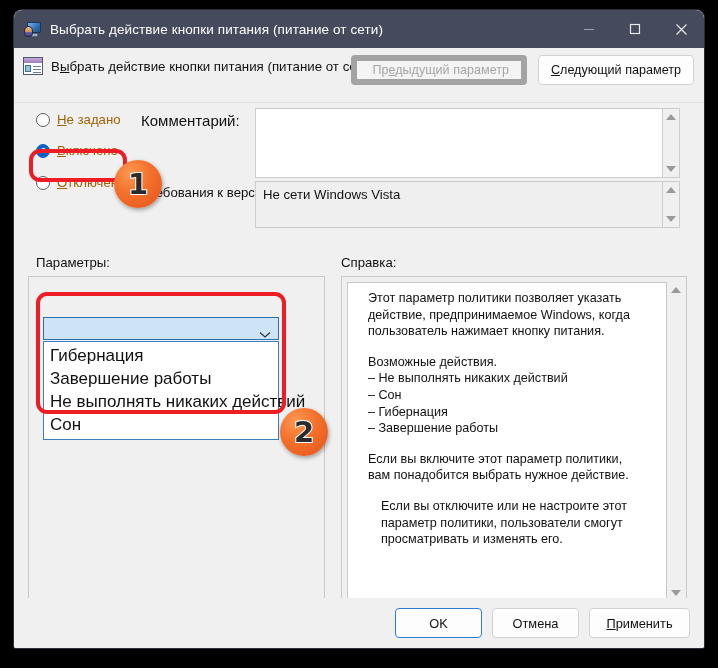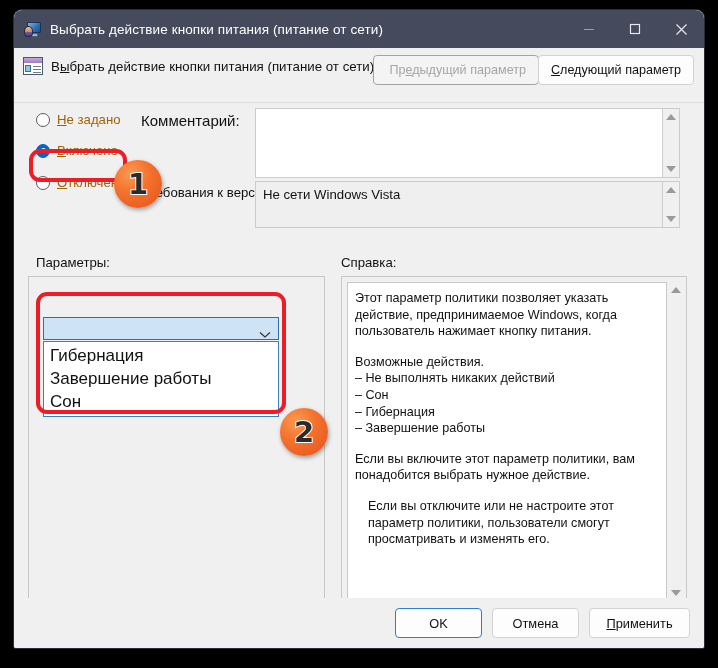--- a/index.html
+++ b/index.html
@@ -127,23 +127,23 @@
     position: absolute;
     top: 7px;
     height: 30px;
     border-radius: 4px;
     font-size: 12.6px;
     display: flex; align-items: center; justify-content: center;
     box-sizing: border-box;
     padding: 0 12px;
   }
   #btn-prev {
-    right: 165px;
+    right: 177px;
     background: #f4f4f4;
-    border: 1px solid #a3a3a3;
+    border: 6px solid #a3a3a3;
     color: #a6a6a6;
     padding-left: 15px;
   }
   #btn-next {
     right: 10px;
     background: #fdfdfd;
     border: 1px solid #d2d2d2;
     color: #111111;
   }
   .mn { text-decoration: underline; }
@@ -293,21 +293,21 @@
     border: 1px solid #c8c8c8;
     box-sizing: border-box;
     display: flex;
   }
   #help-text {
     margin: 5px 0 5px 5px;
     width: 320px;
     background: #ffffff;
     border: 1px solid #c8c8c8;
     box-sizing: border-box;
-    padding: 7px 7px;
+    padding: 7px 20px;
     font-size: 12.6px;
     line-height: 16.6px;
     color: #111;
     overflow: hidden;
   }
   #help-sb {
     width: 17px;
     position: relative;
     background: #f0f0f0;
   }
@@ -462,20 +462,21 @@
       <span class="chev">
         <svg width="12" height="8" viewBox="0 0 12 8">
           <path d="M1 1.5 L6 6 L11 1.5" fill="none" stroke="#333" stroke-width="1.2"></path>
         </svg>
       </span>
     </div>
 
     <div id="combo-list">
       <div class="opt">Гибернация</div>
       <div class="opt">Завершение работы</div>
+      <div class="opt">Не выполнять никаких действий</div>
       <div class="opt">Сон</div>
     </div>
   </div>
 
   <div id="help-panel">
     <div id="help-text">
       <p class="p">Этот параметр политики позволяет указать действие, предпринимаемое Windows, когда пользователь нажимает кнопку питания.</p>
       <p class="p" style="white-space:pre-line;">Возможные действия.
 – Не выполнять никаких действий
 – Сон

